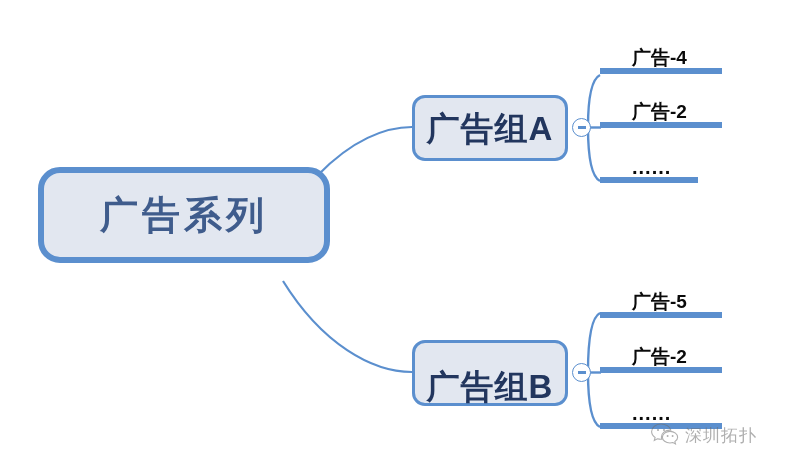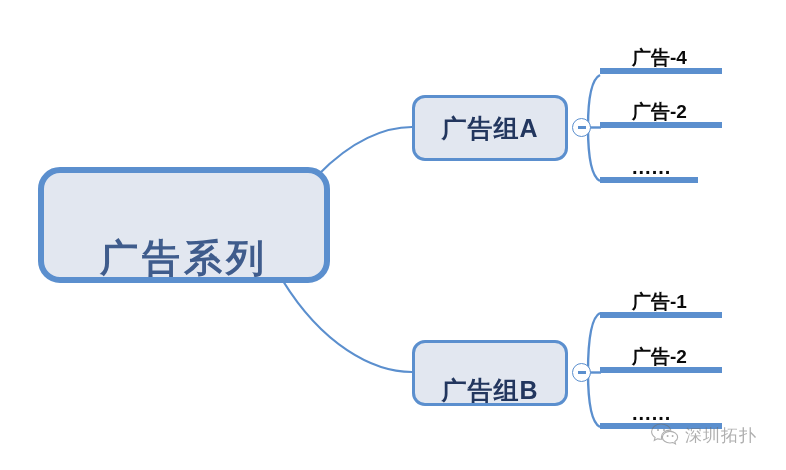--- a/index.html
+++ b/index.html
@@ -10,26 +10,26 @@
     overflow:hidden;
   }
   #canvas{position:relative;width:786px;height:470px;background:#fff;}
 
   
   #wires{position:absolute;left:0;top:0;width:786px;height:470px;}
 
   
   .root-node{
     position:absolute;
-    left:38px;top:167px;width:292px;height:116px;
+    left:38px;top:167px;width:292px;height:96px;
     box-sizing:border-box;
     background:#E2E7F0;
     border:6px solid #5B8FCE;
     border-radius:22px;
-    display:flex;align-items:flex-end;justify-content:center;
+    display:flex;align-items:center;justify-content:center;
   }
   .root-node .node-text{
     color:#3F5C8C;
     font-size:38px;
     font-weight:bold;
     letter-spacing:4px;
     white-space:nowrap;
     line-height:1;
   }
 
@@ -38,21 +38,21 @@
     position:absolute;
     width:156px;height:66px;
     box-sizing:border-box;
     background:#E2E7F0;
     border:3px solid #5B8FCE;
     border-radius:13px;
     display:flex;align-items:center;justify-content:center;
   }
   .group-node .node-text{
     color:#22365E;
-    font-size:25px;
+    font-size:33px;
     font-weight:bold;
     letter-spacing:1px;
     white-space:nowrap;
     line-height:1;
   }
   #group-a{left:412px;top:95px;}
   #group-b{left:412px;top:340px;align-items:flex-end;}
 
   
   .collapse-btn{
@@ -159,21 +159,21 @@
     <span class="leaf-label">广告-2</span>
     <span class="leaf-bar" style="width:122px;"></span>
   </div>
 
   <div class="leaf dots" style="left:600px;top:143px;width:110px;height:40px;">
     <span class="leaf-label">......</span>
     <span class="leaf-bar" style="width:98px;"></span>
   </div>
 
   <div class="leaf" style="left:600px;top:278px;width:130px;height:40px;">
-    <span class="leaf-label">广告-1</span>
+    <span class="leaf-label">广告-5</span>
     <span class="leaf-bar" style="width:122px;"></span>
   </div>
 
   <div class="leaf" style="left:600px;top:333px;width:130px;height:40px;">
     <span class="leaf-label">广告-2</span>
     <span class="leaf-bar" style="width:122px;"></span>
   </div>
 
   <div class="leaf dots" style="left:600px;top:389px;width:130px;height:40px;">
     <span class="leaf-label">......</span>

